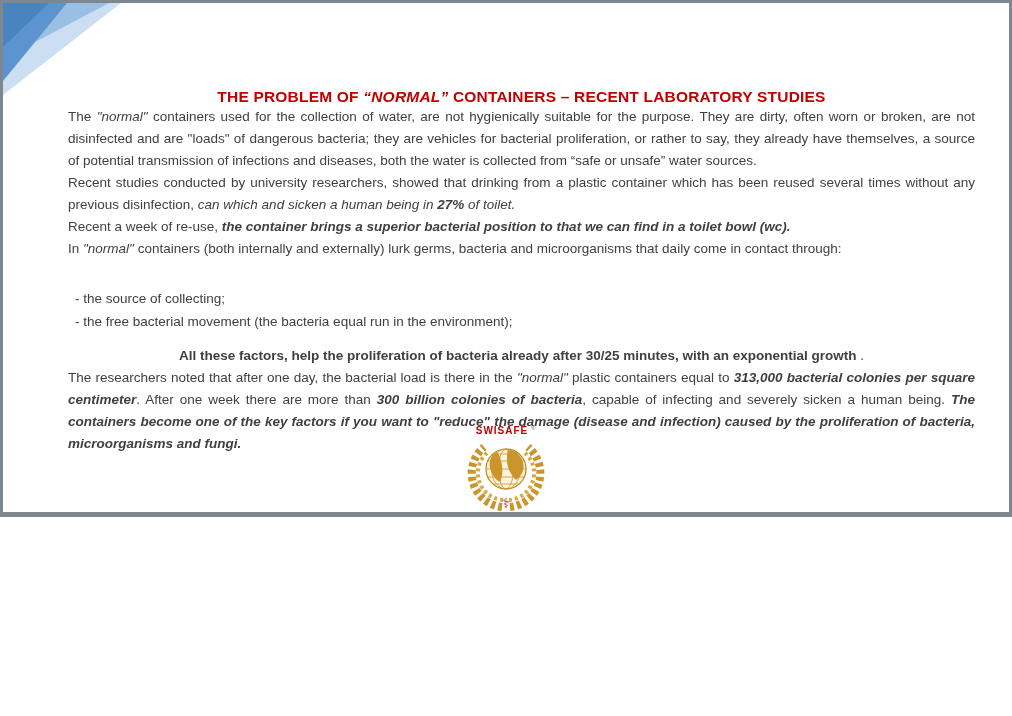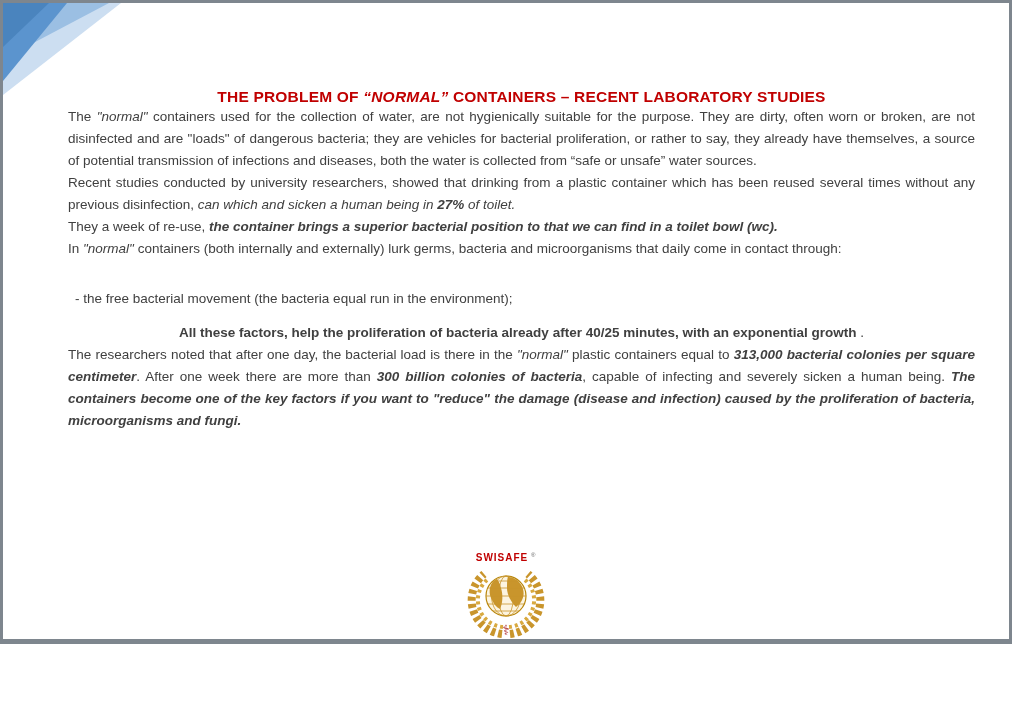--- a/index.html
+++ b/index.html
@@ -1,17 +1,17 @@
 <!DOCTYPE html>
 <html><head>
 <meta charset="utf-8">
 <style>
   html,body{margin:0;padding:0;background:#fff;}
   .slide{
-    position:relative;width:1012px;height:644px;box-sizing:border-box;
+    position:relative;width:1012px;height:517px;box-sizing:border-box;
     border:3px solid #7E868E;border-bottom-width:5px;background:#fff;overflow:hidden;
     font-family:"Liberation Sans","DejaVu Sans",sans-serif;color:#404040;
   }
   .corner{position:absolute;top:0;left:0;display:block;}
   .content{position:absolute;top:0;left:0;right:0;padding:0 34px 0 65px;}
   .title{margin:85px 0 0;text-align:center;font-size:15.5px;font-weight:bold;color:#C00000;letter-spacing:.2px;}
   p.para{font-size:13.5px;line-height:22px;margin:0;text-align:justify;}
   .mt-intro{margin-top:30px;}
   .mt-studies{margin-top:21px;}
   .list{margin-top:27px;padding-left:7px;font-size:13.5px;line-height:23px;}
@@ -40,28 +40,29 @@
     <polygon points="0,0 64,0 0,78" fill="#5B94CE"></polygon>
     <polygon points="0,0 46,0 0,44" fill="#4A84BE"></polygon>
   </svg>
 
   <div class="content">
     <h1 class="title"><span>THE PROBLEM OF </span><span class="run-i">“NORMAL”</span><span> CONTAINERS – RECENT LABORATORY STUDIES</span></h1>
 
     <p class="para mt-intro"><span>The </span><span class="run-i">"normal"</span><span> containers used for the collection of water, are not hygienically suitable for the purpose. They are dirty, often worn or broken, are not disinfected and are "loads" of dangerous bacteria; they are vehicles for bacterial proliferation, or rather to say, they already have themselves, a source of potential transmission of infections and diseases, both the water is collected from “safe or unsafe” water sources.</span></p>
 
     <p class="para mt-studies"><span>Recent studies conducted by university researchers, showed that drinking from a plastic container which has been reused several times without any previous disinfection, </span><span class="run-i">can which and sicken a human being in </span><span class="run-bi">27%</span><span class="run-i"> of toilet.</span></p>
-    <p class="para"><span>They a week of re-use, </span><span class="run-bi">the container brings a superior bacterial position to that we can find in a toilet bowl (wc).</span></p>
+    <p class="para"><span>Recent a week of re-use, </span><span class="run-bi">the container brings a superior bacterial position to that we can find in a toilet bowl (wc).</span></p>
     <p class="para"><span>In </span><span class="run-i">"normal"</span><span> containers (both internally and externally) lurk germs, bacteria and microorganisms that daily come in contact through:</span></p>
 
     <div class="list">
+      <div class="list-item">- the source of collecting;</div>
       <div class="list-item">- the free bacterial movement (the bacteria equal run in the environment);</div>
     </div>
 
-    <p class="statement"><span class="run-b">All these factors, help the proliferation of bacteria already after 40/25 minutes, with an exponential growth</span><span> .</span></p>
+    <p class="statement"><span class="run-b">All these factors, help the proliferation of bacteria already after 30/25 minutes, with an exponential growth</span><span> .</span></p>
 
     <p class="para mt-conclusion"><span>The researchers noted that after one day, the bacterial load is there in the </span><span class="run-i">"normal"</span><span> plastic containers equal to </span><span class="run-bi">313,000 bacterial colonies per square centimeter</span><span>. After one week there are more than </span><span class="run-bi">300 billion colonies of bacteria</span><span>, capable of infecting and severely sicken a human being. </span><span class="run-bi">The containers become one of the key factors if you want to "reduce" the damage (disease and infection) caused by the proliferation of bacteria, microorganisms and fungi.</span></p>
   </div>
 
   <svg class="logo" viewBox="0 0 100 88" width="100" height="88">
     <defs>
       <clipPath id="gc">
           <circle cx="50" cy="46" r="19.4"></circle>
         </clipPath>
     </defs>

